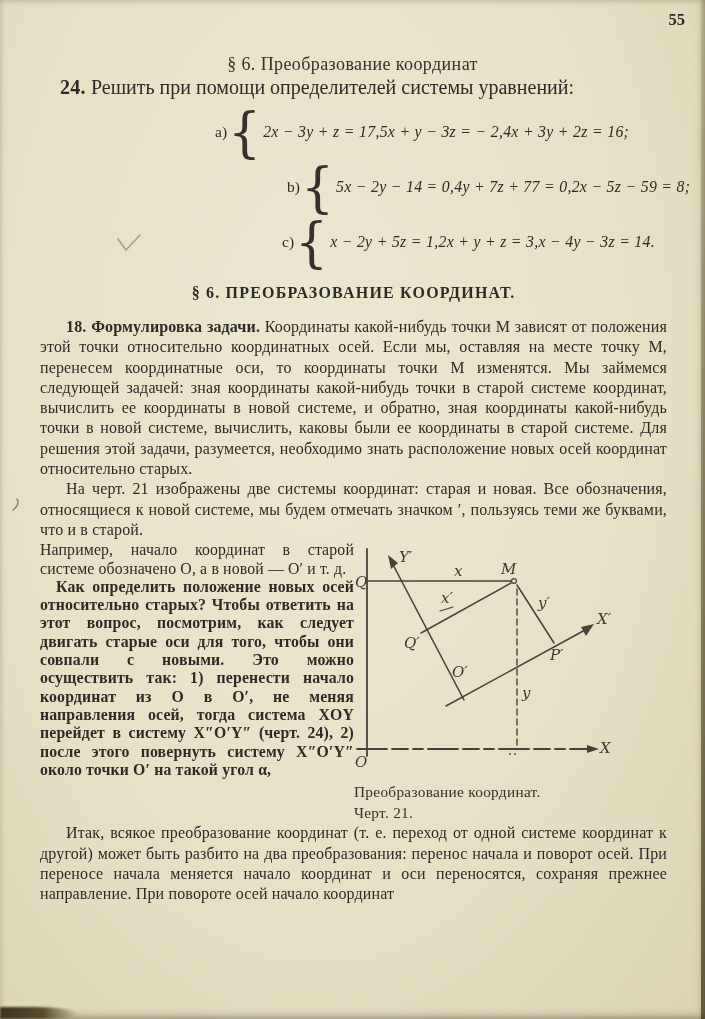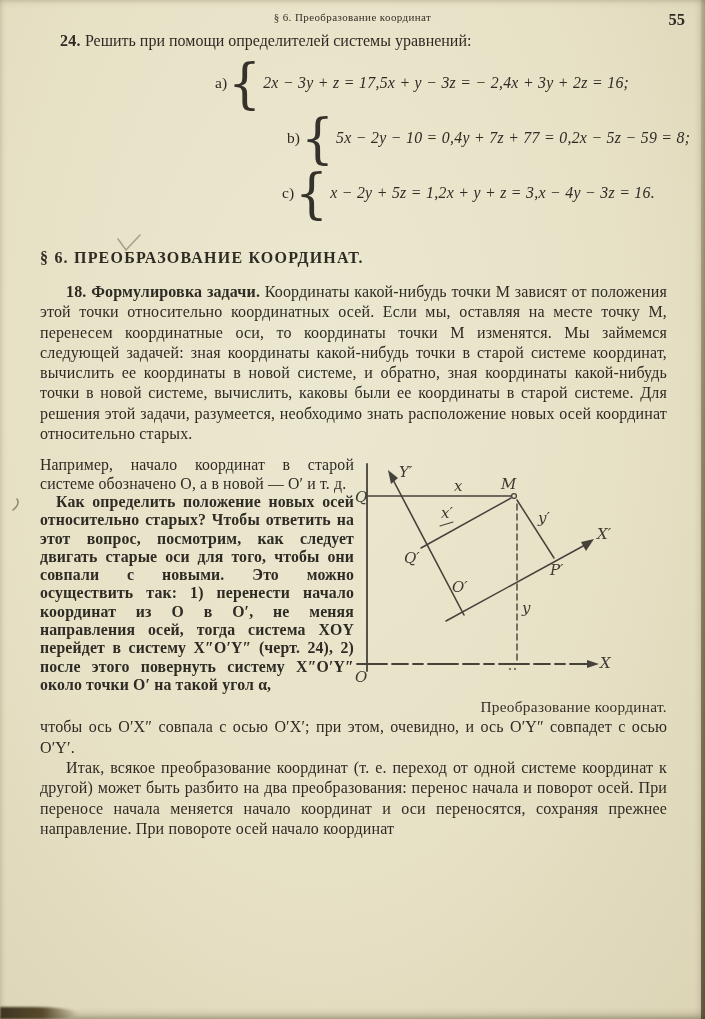--- a/index.html
+++ b/index.html
@@ -13,35 +13,36 @@
                 inset 0 5px 8px -6px rgba(120,105,70,.30),
                 inset 4px 0 7px -5px rgba(120,105,70,.25);
     font-family:"Liberation Serif", serif;
     color:#2e2b24;
   }
   .inner{padding:0 38px 0 40px;}
   .running-head{
     position:relative;
     padding-top:11px;
     text-align:center;
-    font-size:11px;
+    font-size:18px;
     letter-spacing:.4px;
     color:#33302a;
+    margin-top:43px;
   }
   .page-number{
     position:absolute;
     top:10px;right:20px;
     font-weight:bold;
     font-size:16.5px;
     text-align:center;
   }
   .exercise{
-    margin-top:9px;
+    margin-top:1px;
     padding-left:20px;
-    font-size:16px;
+    font-size:20px;
     font-family:Liberation Serif, serif;
   }
   .exercise b{letter-spacing:.3px;}
   .eq-block{display:flex;align-items:center;font-size:16px;}
   .eq-a{margin-top:8px;margin-left:175px;}
   .eq-b{margin-top:5px;margin-left:247px;}
   .eq-c{margin-top:5px;margin-left:242px;}
   .eq-label{font-size:15.5px;margin-right:1px;align-self:center;}
   .eq-brace{
     font-family:"DejaVu Serif", serif;
@@ -51,34 +52,35 @@
     margin:0 2px 0 0;color:#35322b;
   }
   .eq-lines{display:flex;flex-direction:row;}
   .eq-lines span{
     font-style:italic;
     font-size:15.8px;line-height:16.6px;
     letter-spacing:.3px;
     white-space:nowrap;
   }
   .section-heading{
-    margin-top:31px;margin-bottom:15px;
+    margin-top:17px;margin-bottom:15px;
+    text-align:center;
     font-weight:bold;
     font-size:16px;
     letter-spacing:1.2px;
   }
   p{margin:0;font-size:16px;line-height:20.3px;text-align:justify;letter-spacing:.15px;}
   .indent{text-indent:26px;}
-  .cols{display:flex;margin-top:12px;}
+  .cols{display:flex;margin-top:1px;}
   .left-col{width:314px;}
   .left-col p{font-size:15.8px;line-height:18.3px;}
   .left-col .indent{text-indent:16px;font-weight:bold;}
   .fig-col{width:313px;margin-left:0;padding-top:2px;}
   .fig-caption{
-    text-align:right;
+    text-align:left;
     font-size:15.3px;line-height:21px;
     margin-top:4px;color:#343128;
     letter-spacing:.3px;
   }
   svg text{
     font-family:"DejaVu Serif", serif;
     font-style:italic;
     font-size:15px;
     fill:#3c3930;
   }
@@ -116,40 +118,41 @@
         <span>2x − 3y + z = 17,</span>
         <span>5x + y − 3z = − 2,</span>
         <span>4x + 3y + 2z = 16;</span>
       </span>
     </div>
 
     <div class="eq-block eq-b">
       <span class="eq-label">b)</span>
       <span class="eq-brace">{</span>
       <span class="eq-lines">
-        <span>5x − 2y − 10 = 0,</span>
+        <span>5x − 2y − 14 = 0,</span>
         <span>4y + 7z + 77 = 0,</span>
         <span>2x − 5z − 59 = 8;</span>
       </span>
     </div>
 
     <div class="eq-block eq-c">
       <span class="eq-label">c)</span>
       <span class="eq-brace">{</span>
       <span class="eq-lines">
         <span>x − 2y + 5z = 1,</span>
         <span>2x + y + z = 3,</span>
-        <span>x − 4y − 3z = 16.</span>
+        <span>x − 4y − 3z = 14.</span>
       </span>
     </div>
 
     <div class="section-heading">§ 6. ПРЕОБРАЗОВАНИЕ КООРДИНАТ.</div>
 
     <p class="indent"><b>18. Формулировка задачи.</b> <span>Координаты какой-нибудь точки M зависят от положения этой точки относительно координатных осей. Если мы, оставляя на месте точку M, перенесем координатные оси, то координаты точки M изменятся. Мы займемся следующей задачей: зная координаты какой-нибудь точки в старой системе координат, вычислить ее координаты в новой системе, и обратно, зная координаты какой-нибудь точки в новой системе, вычислить, каковы были ее координаты в старой системе. Для решения этой задачи, разумеется, необходимо знать расположение новых осей координат относительно старых.</span></p>
 
+    <p class="indent">На черт. 21 изображены две системы координат: старая и новая. Все обозначения, относящиеся к новой системе, мы будем отмечать значком ′, пользуясь теми же буквами, что и в старой.</p>
 
     <div class="cols">
       <div class="left-col">
         <p>Например, начало координат в старой системе обозначено O, а в новой — O′ и т. д.</p>
         <p class="indent">Как определить положение новых осей относительно старых? Чтобы ответить на этот вопрос, посмотрим, как следует двигать старые оси для того, чтобы они совпали с новыми. Это можно осуществить так: 1) перенести начало координат из O в O′, не меняя направления осей, тогда система XOY перейдет в систему X″O′Y″ (черт. 24), 2) после этого повернуть систему X″O′Y″ около точки O′ на такой угол α,</p>
       </div>
       <div class="fig-col">
         <svg width="313" height="230" viewBox="0 0 313 230">
           <g stroke="#45423a" fill="none" stroke-linecap="round">
             <line x1="13" y1="6" x2="13" y2="213" stroke-width="1.8"></line>
@@ -177,25 +180,25 @@
           <text x="243" y="81">X′</text>
           <text x="196" y="117">P′</text>
           <text x="98" y="134">O′</text>
           <text x="184" y="65">y′</text>
           <text x="168" y="155">y</text>
           <text x="246" y="210">X</text>
           <text x="1" y="224">O</text>
         </svg>
         <div class="fig-caption">
           <div>Преобразование координат.</div>
+          <div>Черт. 21.</div>
         </div>
       </div>
     </div>
 
-    <p>чтобы ось O′X″ совпала с осью O′X′; при этом, очевидно, и ось O′Y″ совпадет с осью O′Y′.</p>
     <p class="indent">Итак, всякое преобразование координат (т. е. переход от одной системе координат к другой) может быть разбито на два преобразования: перенос начала и поворот осей. При переносе начала меняется начало координат и оси переносятся, сохраняя прежнее направление. При повороте осей начало координат</p>
 
   </div>
 
   <svg class="mark" style="left:116px;top:233px;" width="26" height="20">
     <path d="M2,6 L10,17 L24,2" stroke="#8b8e74" stroke-width="1.6" fill="none" stroke-linecap="round"></path>
   </svg>
   <svg class="mark" style="left:12px;top:498px;" width="10" height="14">
     <path d="M5,1 C7,4 6,8 1,12" stroke="#6d6a58" stroke-width="1.5" fill="none" stroke-linecap="round"></path>
   </svg>

